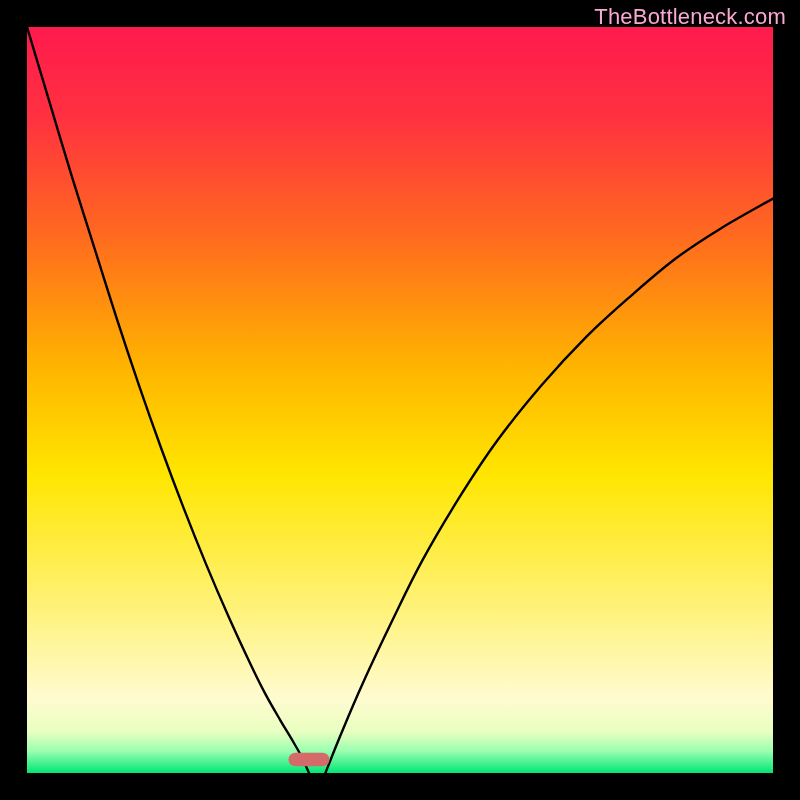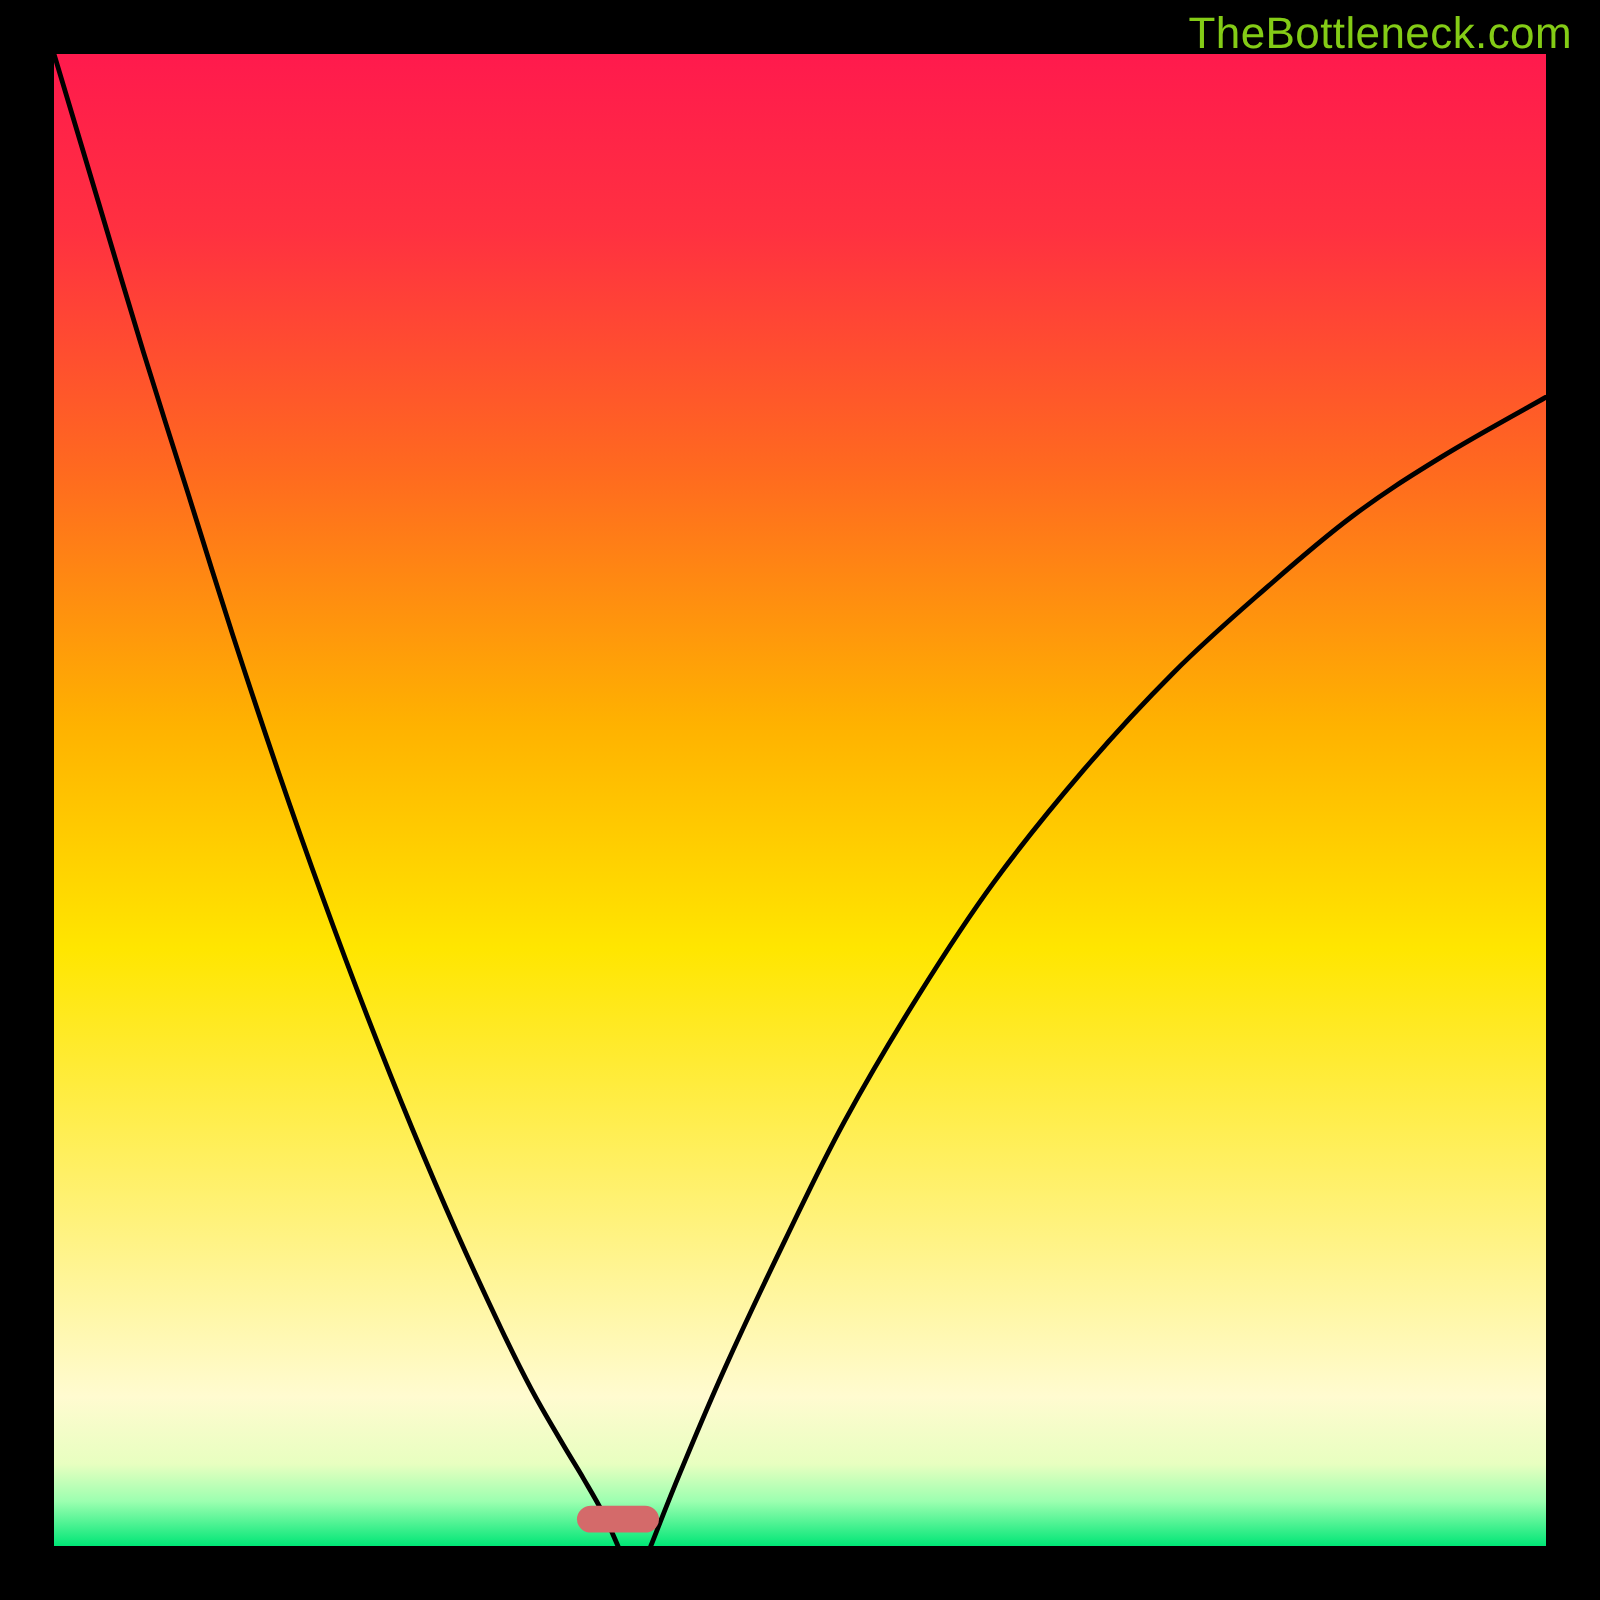--- a/index.html
+++ b/index.html
@@ -25,21 +25,21 @@
     width: 746px;
     height: 746px;
     overflow: hidden;
   }
   .watermark {
     position: absolute;
     top: 4px;
     right: 14px;
     font-family: Arial, Helvetica, sans-serif;
     font-size: 22px;
-    color: #84cc16;
+    color: #f9a8d4;
     font-weight: 500;
     letter-spacing: 0.2px;
   }
 </style>
 </head>
 <body>
 
 <div class="frame">
   <div class="plot">
     <svg id="plot-svg" width="746" height="746" viewBox="0 0 746 746">

